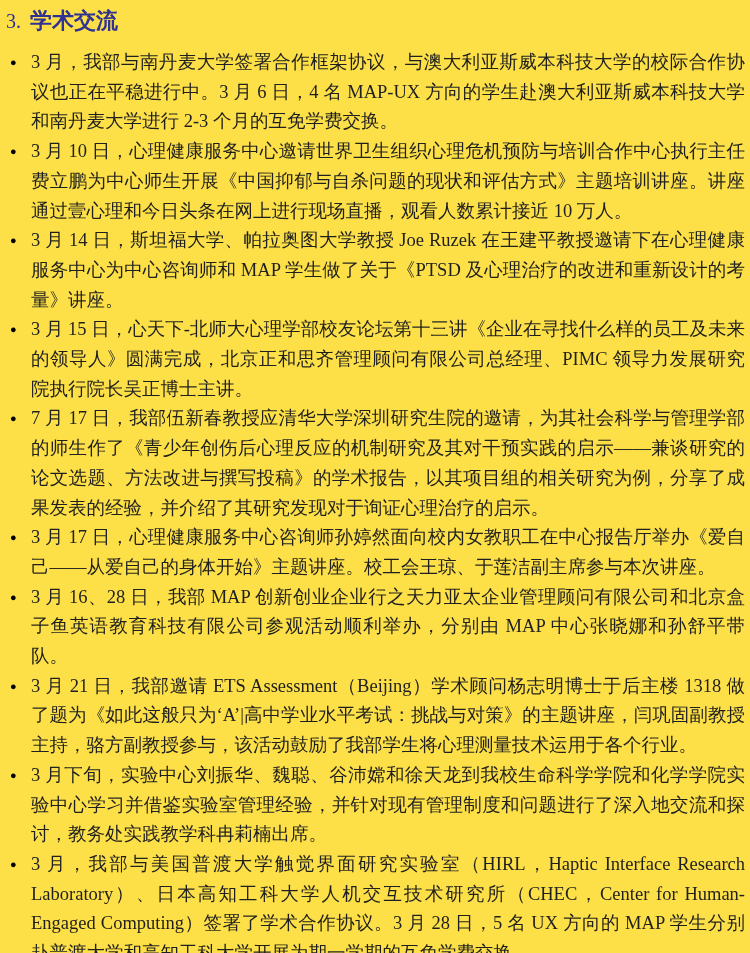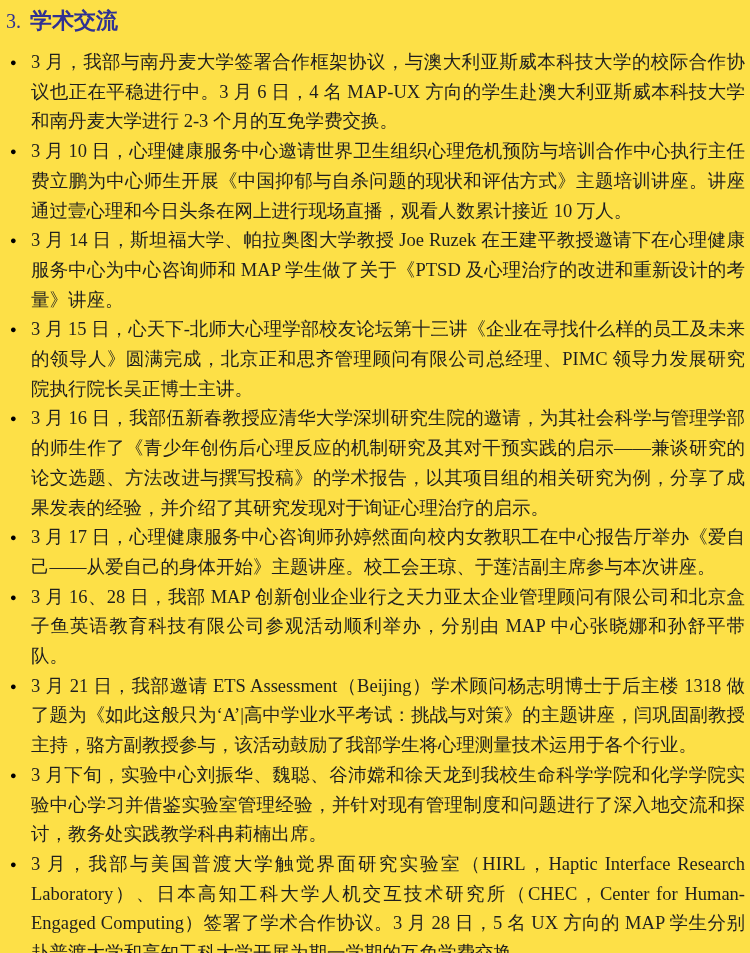--- a/index.html
+++ b/index.html
@@ -60,21 +60,21 @@
 
 <div class="page">
 
   <h2 class="sec-heading h3 spaced"><span class="sec-num">3.</span><span class="sec-title">学术交流</span></h2>
 
   <ul class="bullet-list">
     <li class="bullet-item"><span class="bullet-marker">●</span><span>3 月，我部与南丹麦大学签署合作框架协议，与澳大利亚斯威本科技大学的校际合作协议也正在平稳进行中。3 月 6 日，4 名 MAP-UX 方向的学生赴澳大利亚斯威本科技大学和南丹麦大学进行 2-3 个月的互免学费交换。</span></li>
     <li class="bullet-item"><span class="bullet-marker">●</span><span>3 月 10 日，心理健康服务中心邀请世界卫生组织心理危机预防与培训合作中心执行主任费立鹏为中心师生开展《中国抑郁与自杀问题的现状和评估方式》主题培训讲座。讲座通过壹心理和今日头条在网上进行现场直播，观看人数累计接近 10 万人。</span></li>
     <li class="bullet-item"><span class="bullet-marker">●</span><span>3 月 14 日，斯坦福大学、帕拉奥图大学教授 Joe Ruzek 在王建平教授邀请下在心理健康服务中心为中心咨询师和 MAP 学生做了关于《PTSD 及心理治疗的改进和重新设计的考量》讲座。</span></li>
     <li class="bullet-item"><span class="bullet-marker">●</span><span>3 月 15 日，心天下-北师大心理学部校友论坛第十三讲《企业在寻找什么样的员工及未来的领导人》圆满完成，北京正和思齐管理顾问有限公司总经理、PIMC 领导力发展研究院执行院长吴正博士主讲。</span></li>
-    <li class="bullet-item"><span class="bullet-marker">●</span><span>3 月 16 日，我部伍新春教授应清华大学深圳研究生院的邀请，为其社会科学与管理学部的师生作了《青少年创伤后心理反应的机制研究及其对干预实践的启示——兼谈研究的论文选题、方法改进与撰写投稿》的学术报告，以其项目组的相关研究为例，分享了成果发表的经验，并介绍了其研究发现对于询证心理治疗的启示。</span></li>
+    <li class="bullet-item"><span class="bullet-marker">●</span><span>7 月 17 日，我部伍新春教授应清华大学深圳研究生院的邀请，为其社会科学与管理学部的师生作了《青少年创伤后心理反应的机制研究及其对干预实践的启示——兼谈研究的论文选题、方法改进与撰写投稿》的学术报告，以其项目组的相关研究为例，分享了成果发表的经验，并介绍了其研究发现对于询证心理治疗的启示。</span></li>
     <li class="bullet-item"><span class="bullet-marker">●</span><span>3 月 17 日，心理健康服务中心咨询师孙婷然面向校内女教职工在中心报告厅举办《爱自己——从爱自己的身体开始》主题讲座。校工会王琼、于莲洁副主席参与本次讲座。</span></li>
     <li class="bullet-item"><span class="bullet-marker">●</span><span>3 月 16、28 日，我部 MAP 创新创业企业行之天力亚太企业管理顾问有限公司和北京盒子鱼英语教育科技有限公司参观活动顺利举办，分别由 MAP 中心张晓娜和孙舒平带队。</span></li>
     <li class="bullet-item"><span class="bullet-marker">●</span><span>3 月 21 日，我部邀请 ETS Assessment（Beijing）学术顾问杨志明博士于后主楼 1318 做了题为《如此这般只为‘A’|高中学业水平考试：挑战与对策》的主题讲座，闫巩固副教授主持，骆方副教授参与，该活动鼓励了我部学生将心理测量技术运用于各个行业。</span></li>
     <li class="bullet-item"><span class="bullet-marker">●</span><span>3 月下旬，实验中心刘振华、魏聪、谷沛嫦和徐天龙到我校生命科学学院和化学学院实验中心学习并借鉴实验室管理经验，并针对现有管理制度和问题进行了深入地交流和探讨，教务处实践教学科冉莉楠出席。</span></li>
     <li class="bullet-item"><span class="bullet-marker">●</span><span>3 月，我部与美国普渡大学触觉界面研究实验室（HIRL，Haptic Interface Research Laboratory）、日本高知工科大学人机交互技术研究所（CHEC，Center for Human-Engaged Computing）签署了学术合作协议。3 月 28 日，5 名 UX 方向的 MAP 学生分别赴普渡大学和高知工科大学开展为期一学期的互免学费交换。</span></li>
   </ul>
 
 </div>
 
 </body></html>

